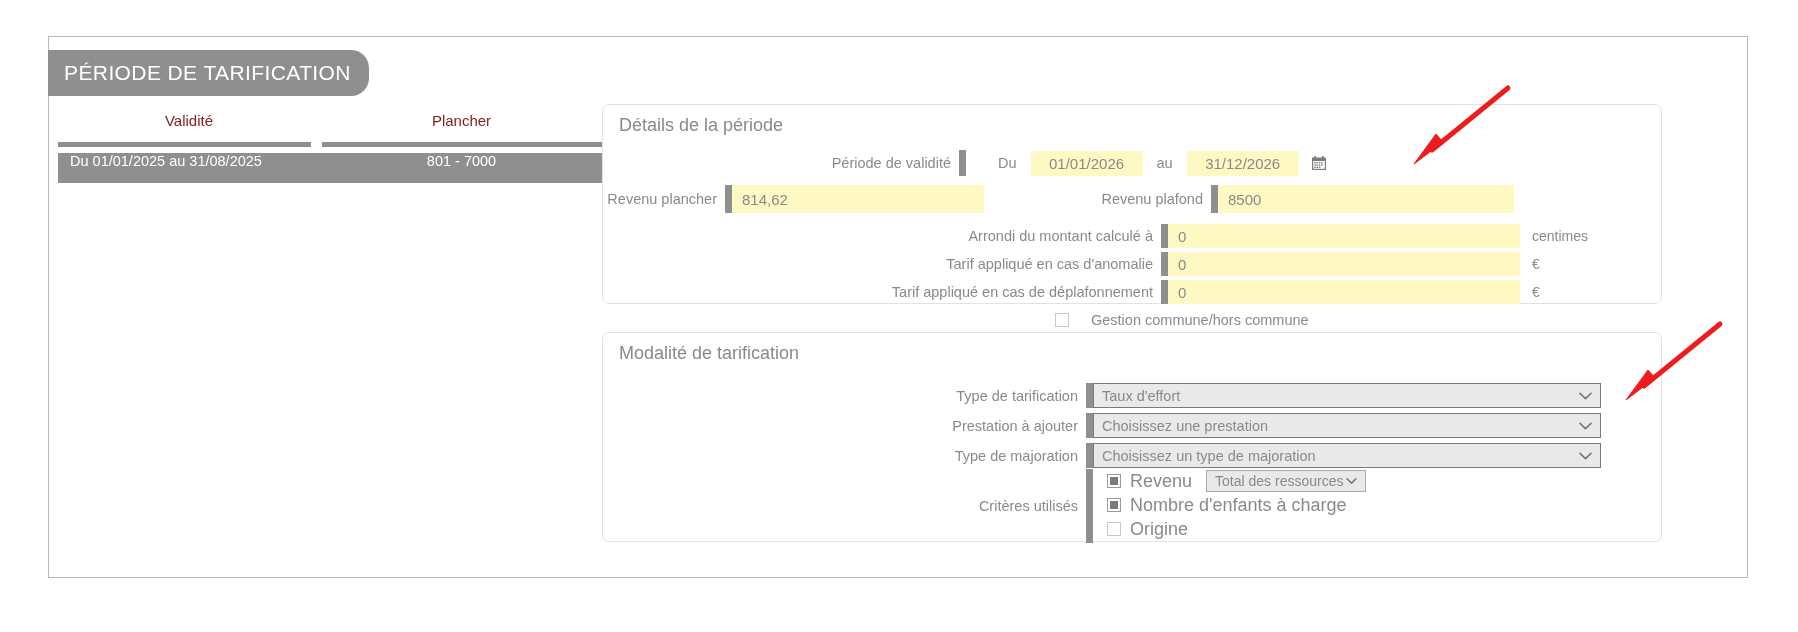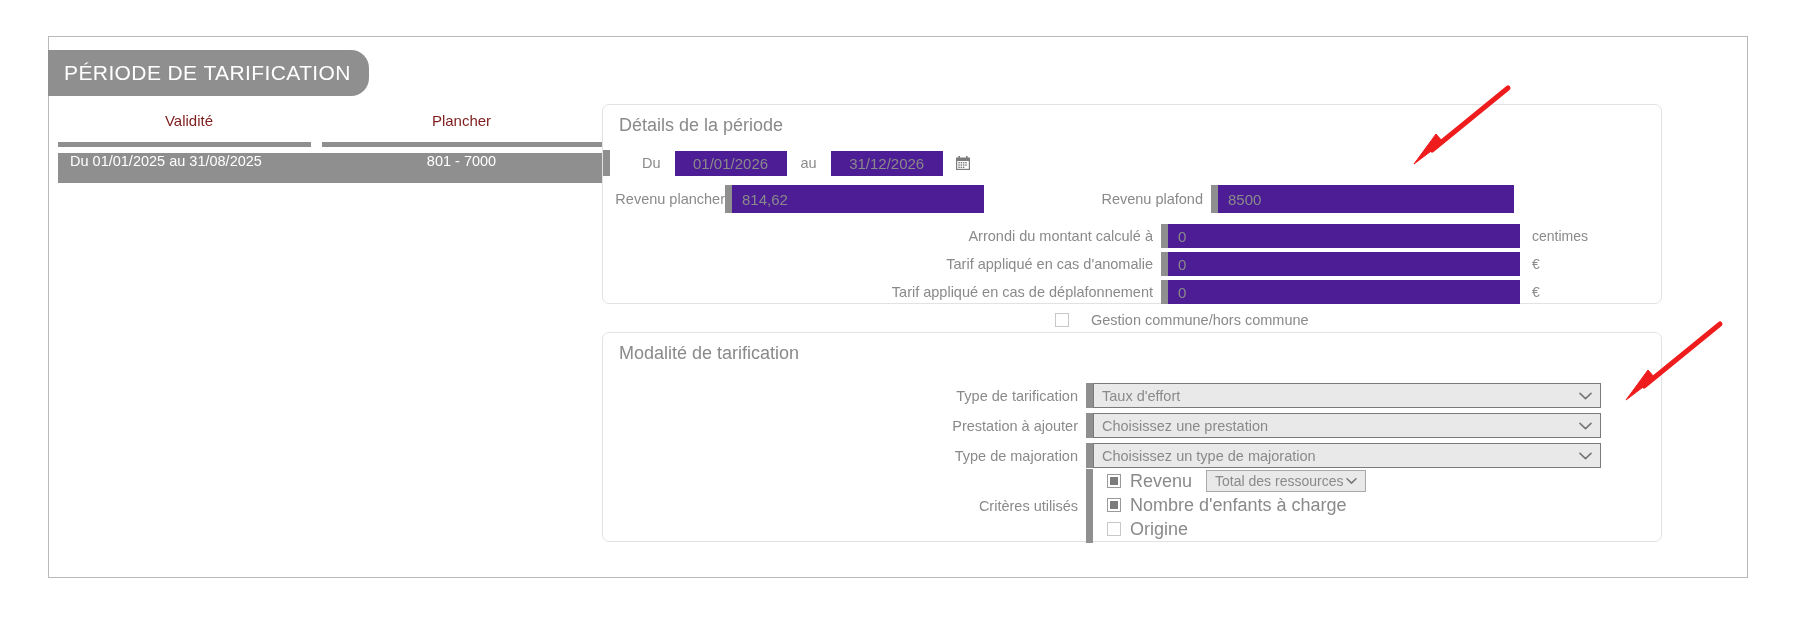--- a/index.html
+++ b/index.html
@@ -104,21 +104,21 @@
     color: #8a8a8a;
     text-align: right;
     white-space: nowrap;
   }
   .req-bar {
     width: 7px;
     background: #8f8f8f;
     display: inline-block;
   }
   .input-box {
-    background: #4c1d95;
+    background: #fef9c3;
     color: #8a8a8a;
     font-size: 15px;
     display: flex;
     align-items: center;
     padding-left: 10px;
     white-space: nowrap;
   }
   .unit-label {
     font-size: 14px;
     color: #8a8a8a;
@@ -144,21 +144,21 @@
 
   
   .row-revenus {
     position: absolute;
     left: 0; top: 80px;
     width: 100%;
     height: 28px;
     display: flex;
     align-items: center;
   }
-  .rr-lbl-plancher { width: 122px; }
+  .rr-lbl-plancher { width: 122px; padding-right: 8px; }
   .row-revenus .bar { height: 28px; }
   .rr-box-plancher { width: 252px; height: 28px; }
   .rr-lbl-plafond { width: 227px; padding-right: 8px; }
   .rr-box-plafond { width: 296px; height: 28px; }
 
   
   .row-num {
     position: absolute;
     left: 0;
     width: 100%;
@@ -310,20 +310,21 @@
     <div class="rt-row">
       <div class="rt-cell-validite">Du 01/01/2025 au 31/08/2025</div>
       <div class="rt-cell-plancher">801 - 7000</div>
     </div>
   </div>
 
   <div class="panel panel-details">
     <div class="panel-title">Détails de la période</div>
 
     <div class="row-validite">
+      <div class="fld-label lbl">Période de validité</div>
       <span class="req-bar bar"></span>
       <span class="rv-du">Du</span>
       <div class="input-box date-box">01/01/2026</div>
       <span class="rv-au">au</span>
       <div class="input-box date-box">31/12/2026</div>
       <span class="cal-icon">
         <svg width="16" height="16" viewBox="0 0 16 16">
           <rect x="1" y="2.5" width="14" height="12.5" fill="#7c7c7c"></rect>
           <rect x="2.2" y="6" width="11.6" height="7.8" fill="#ffffff"></rect>
           <rect x="3.4" y="1" width="1.6" height="3" fill="#7c7c7c"></rect>

